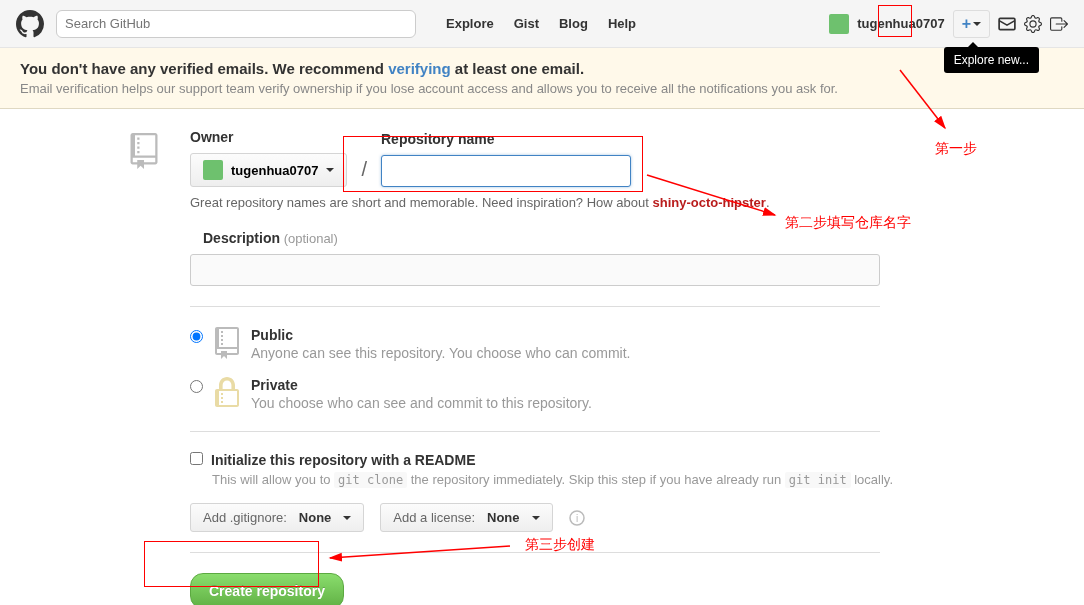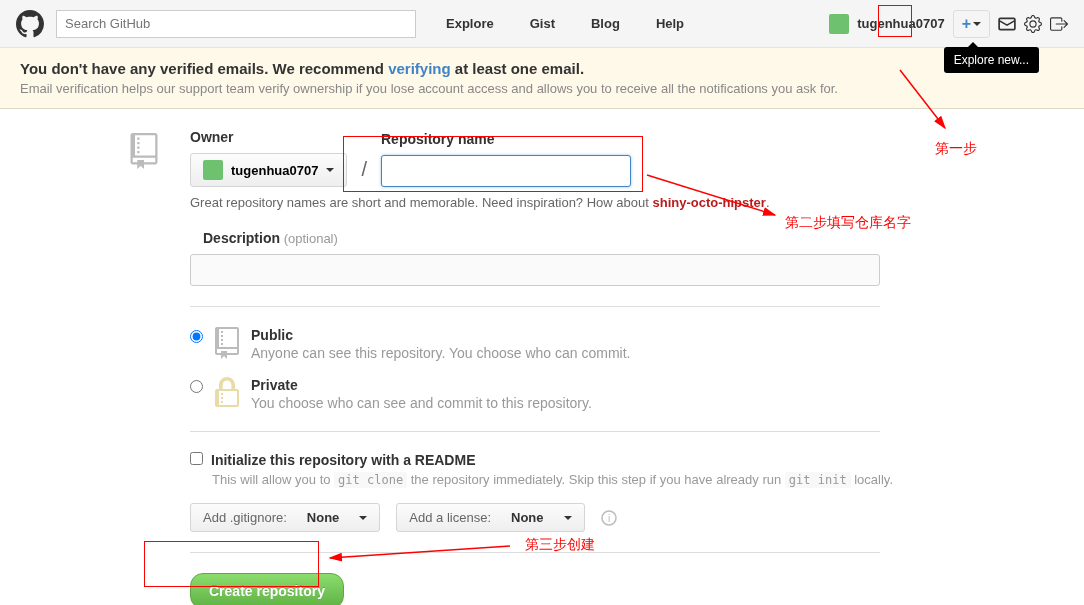--- a/index.html
+++ b/index.html
@@ -1,21 +1,21 @@
 <!DOCTYPE html>
 <html><head>
   <meta charset="utf-8">
   <style>
     * { box-sizing: border-box; margin: 0; padding: 0; }
     body { font-family: Helvetica, Arial, sans-serif; font-size: 13px; color: #333; background: #fff; }
     
     .header { height: 48px; background: #f5f5f5; border-bottom: 1px solid #e5e5e5; display: flex; align-items: center; padding: 0 16px; }
     .logo { width: 28px; height: 28px; margin-right: 12px; }
-    .search-box { width: 360px; height: 28px; border: 1px solid #ccc; border-radius: 0; padding: 0 8px; font-size: 13px; color: #999; }
-    .nav-links { display: flex; margin-left: 20px; gap: 16px; }
+    .search-box { width: 360px; height: 28px; border: 1px solid #ccc; border-radius: 6px; padding: 0 8px; font-size: 13px; color: #999; }
+    .nav-links { display: flex; margin-left: 20px; gap: 0; }
     .nav-link { color: #333; text-decoration: none; padding: 6px 10px; font-weight: bold; font-size: 13px; }
     .spacer { flex: 1; }
     .user-section { display: flex; align-items: center; gap: 8px; }
     .avatar { width: 20px; height: 20px; background: #6ec16e; border-radius: 2px; }
     .username { font-weight: bold; font-size: 13px; color: #333; }
     .plus-btn { display: flex; align-items: center; gap: 2px; padding: 4px 8px; border: 1px solid #ddd; border-radius: 3px; cursor: pointer; position: relative; }
     .plus-icon { color: #4183c4; font-size: 16px; font-weight: bold; }
     .caret { width: 0; height: 0; border-left: 4px solid transparent; border-right: 4px solid transparent; border-top: 4px solid #333; }
     .header-icon { width: 18px; height: 18px; cursor: pointer; }
     
@@ -55,21 +55,21 @@
     .radio-content { flex: 1; }
     .radio-title { font-weight: bold; font-size: 14px; }
     .radio-desc { color: #999; font-size: 14px; margin-top: 2px; }
     
     .checkbox-row { display: flex; align-items: flex-start; gap: 8px; margin-bottom: 4px; }
     .checkbox-label { font-weight: bold; font-size: 14px; }
     .checkbox-desc { color: #999; font-size: 13px; margin-left: 22px; margin-bottom: 16px; }
     .code { font-family: Consolas, monospace; background: #f8f8f8; padding: 1px 4px; border-radius: 2px; font-size: 12px; }
     
     .select-row { display: flex; gap: 16px; align-items: center; }
-    .select-btn { padding: 6px 12px; border: 1px solid #d5d5d5; border-radius: 3px; background: linear-gradient(#fcfcfc, #eee); cursor: pointer; font-size: 13px; display: flex; align-items: center; gap: 20px; color: #666; }
+    .select-btn { padding: 6px 12px; border: 1px solid #d5d5d5; border-radius: 3px; background: linear-gradient(#fcfcfc, #eee); cursor: pointer; font-size: 13px; display: flex; align-items: center; gap: 12px; color: #666; }
     .select-btn strong { color: #333; }
     .info-icon { width: 16px; height: 16px; color: #999; }
     
     .create-btn { padding: 9px 18px; background: linear-gradient(#8add6d, #60b044); border: 1px solid #5ca941; border-radius: 13px; color: #fff; font-weight: bold; font-size: 14px; cursor: pointer; text-shadow: 0 -1px 0 rgba(0,0,0,0.2); }
     
     .annotation { position: absolute; color: #ff0000; font-size: 14px; pointer-events: none; }
     .red-box { position: absolute; border: 1px solid #ff0000; pointer-events: none; }
     
     svg.arrow-svg { position: absolute; pointer-events: none; }
   </style>

